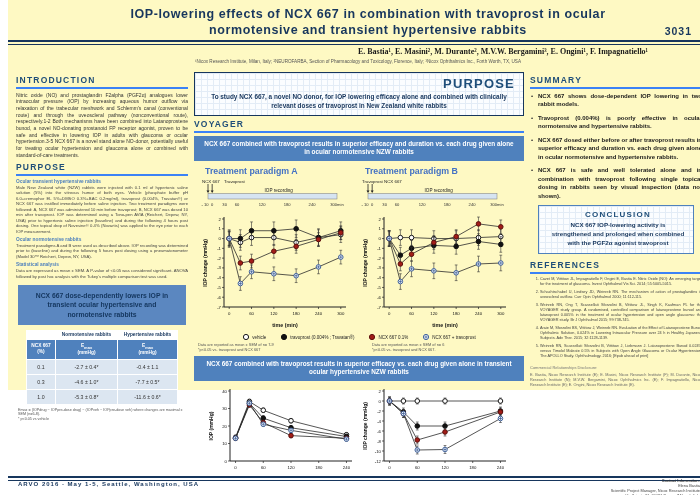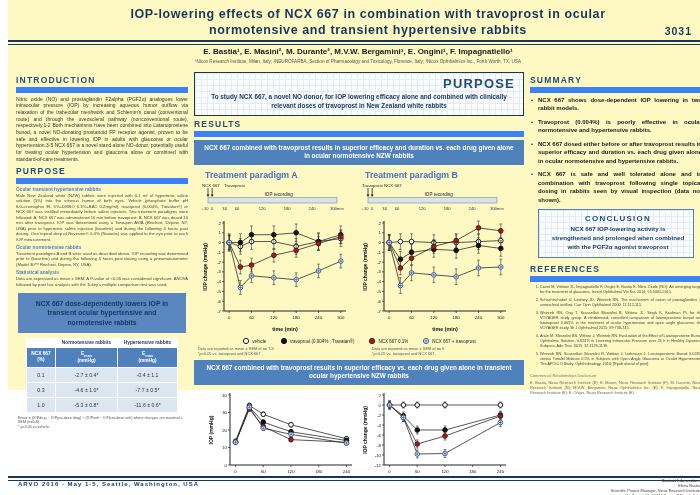--- a/index.html
+++ b/index.html
@@ -6,31 +6,31 @@
   body{width:700px;height:495px;overflow:hidden;font-family:"Liberation Sans",sans-serif;}
   .poster{position:relative;width:700px;height:390px;background:#fef9c3;margin-left:8px;}
 
   
   .title{position:absolute;top:6px;left:90px;width:540px;text-align:center;
          font-size:12.5px;font-weight:bold;color:#17365d;letter-spacing:.6px;line-height:1.3;}
   .poster-num{position:absolute;top:25px;right:16px;font-size:10.5px;font-weight:bold;color:#17365d;letter-spacing:1px;}
   .hrule{position:absolute;left:0;width:700px;height:2px;border-top:2.5px solid #17365d;border-bottom:1px solid #17365d;}
   .hrule.top{top:40px;}
   .hrule.bot{top:476px;}
-  .authors{position:absolute;top:47px;left:60px;width:580px;text-align:center;font-size:8px;font-weight:bold;color:#1a1a1a;}
+  .authors{position:absolute;top:47px;left:60px;width:580px;text-align:right;font-size:8px;font-weight:bold;color:#1a1a1a;font-family:Liberation Serif, serif;}
   .affils{position:absolute;top:59px;left:60px;width:580px;text-align:center;font-size:4.6px;color:#555;}
 
   
   .col{position:absolute;top:72px;}
   .col.left{left:8px;width:172px;height:402px;overflow:hidden;}
   .col.center{left:186px;width:330px;height:402px;overflow:hidden;}
   .col.right{left:522px;width:172px;height:402px;overflow:hidden;}
 
   h2.sec{margin:3px 0 3px 0;font-size:8.5px;color:#1f4e79;letter-spacing:1.2px;
-         border-bottom:6px solid #3b82f6;padding-bottom:1.5px;font-weight:bold;}
+         border-bottom:2px solid #3b82f6;padding-bottom:1.5px;font-weight:bold;}
   .body-text{font-size:5px;line-height:1.34;color:#333;text-align:justify;margin:0 0 4px 0;}
   h3.msub{margin:3px 0 1px 0;font-size:4.8px;color:#4f81bd;font-weight:bold;}
   .mtext{font-size:4.2px;line-height:1.3;color:#444;text-align:justify;margin:0 0 2px 0;}
 
   .result-box{margin:6px 2px 5px 2px;background:#5b87c0;color:#14365e;font-weight:bold;
               font-size:6.8px;text-align:center;padding:6px 8px;line-height:1.35;}
 
   table.emax{border-collapse:separate;border-spacing:1.5px;margin:0 auto;width:152px;background:#fff;}
   table.emax th.grp{font-size:4.8px;color:#17365d;font-weight:bold;text-align:center;padding:1px;line-height:1.2;}
   table.emax th.hd{background:#4f81bd;color:#fff;font-size:4.8px;font-weight:bold;text-align:center;padding:3px 2px;line-height:1.25;}
@@ -133,21 +133,21 @@
       <span>Emax = (IOPdrug − IOPpre-dose drug) − (IOPveh − IOPpre-dose veh) where changes are maximal ± SEM (n=6-8).</span><br>
       <span>* p&lt;0.05 vs vehicle</span>
     </p>
   </div>
 
   <div class="col center">
     <div class="purpose-box">
       <div class="purpose-head">PURPOSE</div>
       <div class="purpose-text">To study NCX 667, a novel NO donor, for IOP lowering efficacy alone and combined with clinically relevant doses of travoprost in New Zealand white rabbits</div>
     </div>
-    <h2 class="sec">RESULTS</h2>
+    <h2 class="sec">VOYAGER</h2>
     <div class="banner">NCX 667 combined with travoprost results in superior efficacy and duration vs. each drug given alone in ocular normotensive NZW rabbits</div>
 
     <div class="charts-row">
       <div class="chart-half">
         <div class="ptitle">Treatment paradigm A</div>
         <div class="timeline" id="timelineA"><svg width="152" height="31" viewBox="0 0 152 31">
               <text x="1" y="5.5" font-size="4.4" fill="#222">NCX 667</text>
               <text x="23" y="5.5" font-size="4.4" fill="#222">Travoprost</text>
               <line x1="7" y1="7" x2="7" y2="14" stroke="#222" stroke-width="0.8"></line>
               <polygon points="5.5,13.5 8.5,13.5 7,16" fill="#222"></polygon>

